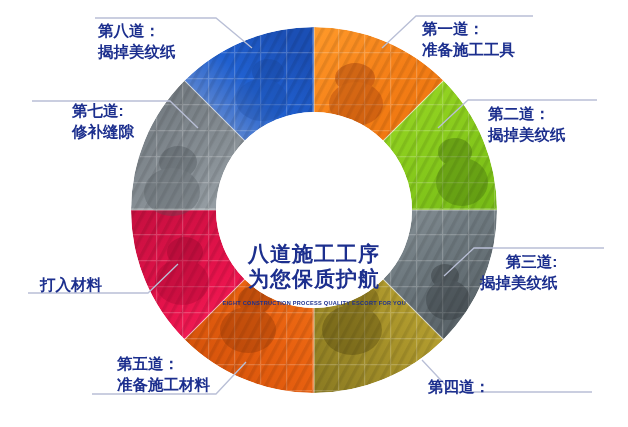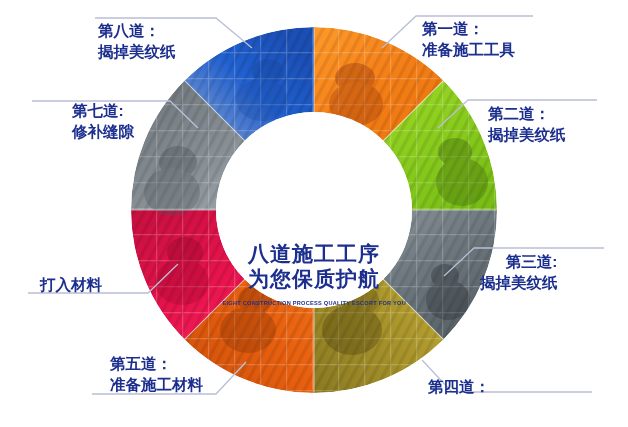--- a/index.html
+++ b/index.html
@@ -239,21 +239,21 @@
 
   <div class="callout left" style="left:43px; top:100px;margin-left:29px;">
     <span class="ln">第七道:</span>
     <span class="ln">修补缝隙</span>
   </div>
 
   <div class="callout left" style="left:40px; top:274px;">
     <span class="ln">打入材料</span>
   </div>
 
-  <div class="callout left" style="left:110px; top:353px;">
+  <div class="callout left" style="left:117px; top:353px;">
     <span class="ln">第五道：</span>
     <span class="ln">准备施工材料</span>
   </div>
 
   <div class="callout right" style="left:422px; top:18px;">
     <span class="ln">第一道：</span>
     <span class="ln">准备施工工具</span>
   </div>
 
   <div class="callout right" style="left:488px; top:103px;">

